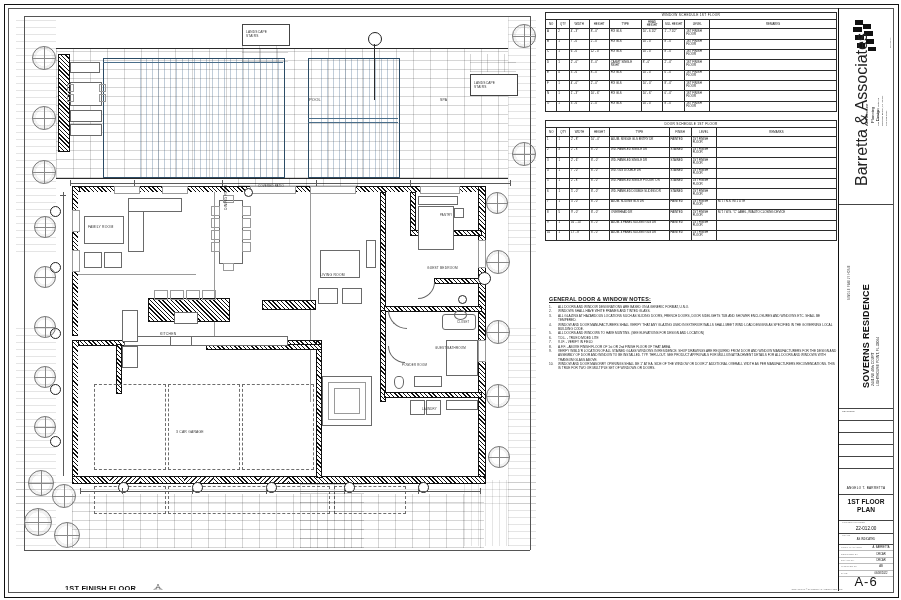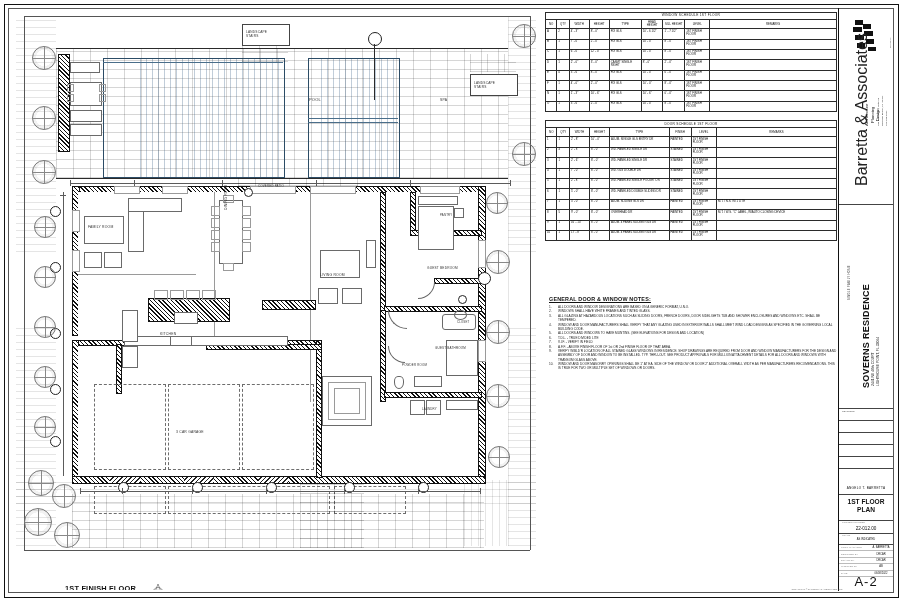--- a/index.html
+++ b/index.html
@@ -682,17 +682,17 @@
         <div style="display:flex;border-bottom:0.6px solid #bbb;height:5.4px;align-items:center;">
           <span class="fieldlab" style="flex:0 0 28px;padding-left:2px;">CHECKED BY</span>
           <span style="flex:1;font-size:2.6px;color:#111;text-align:center;">AB</span>
         </div>
         <div style="display:flex;border-bottom:0.6px solid #bbb;height:5.4px;align-items:center;">
           <span class="fieldlab" style="flex:0 0 28px;padding-left:2px;">DATE</span>
           <span style="flex:1;font-size:2.6px;color:#111;text-align:center;">06/08/2022</span>
         </div>
       </div>
 
-    <div class="sheetno" style="position:absolute;left:0;top:566px;width:54px;">A-2</div>
+    <div class="sheetno" style="position:absolute;left:0;top:566px;width:54px;">A-6</div>
   </div>
 
   <div class="copy">COPYRIGHT © BARRETTA &amp; ASSOCIATES, INC.</div>
 </div>
 
 </body></html>

